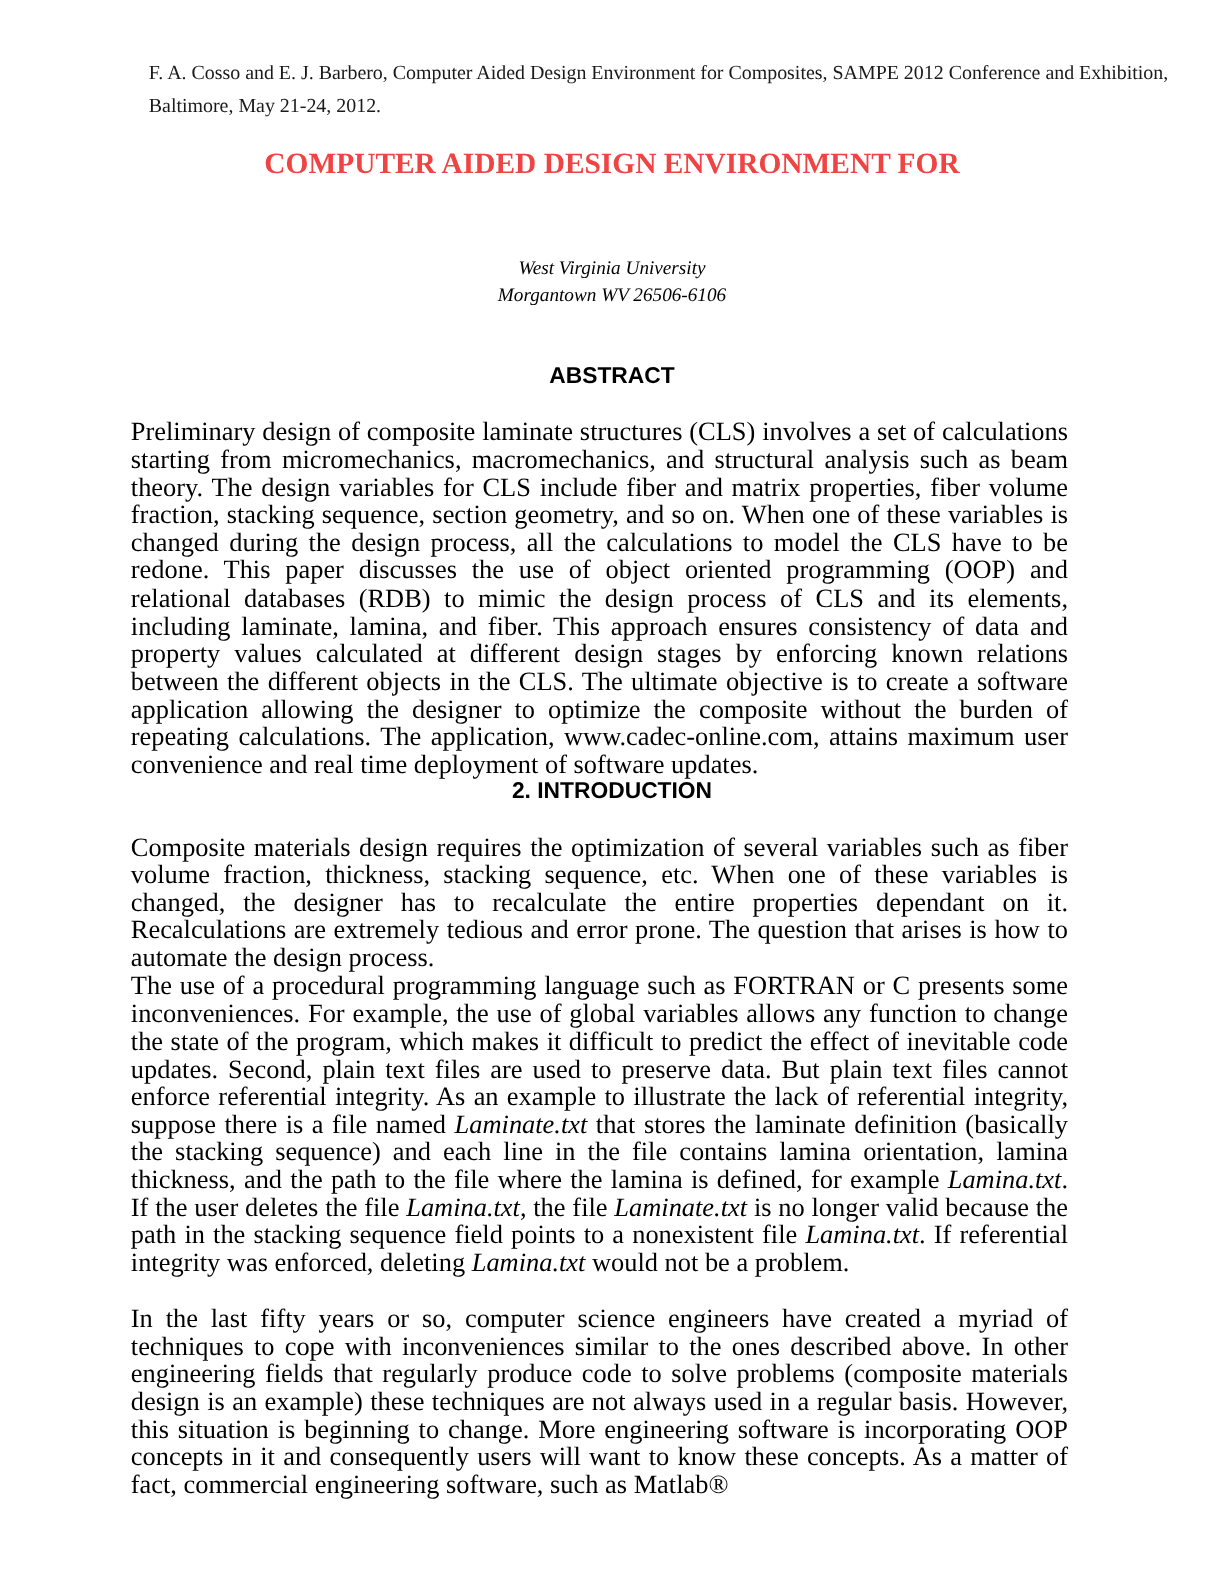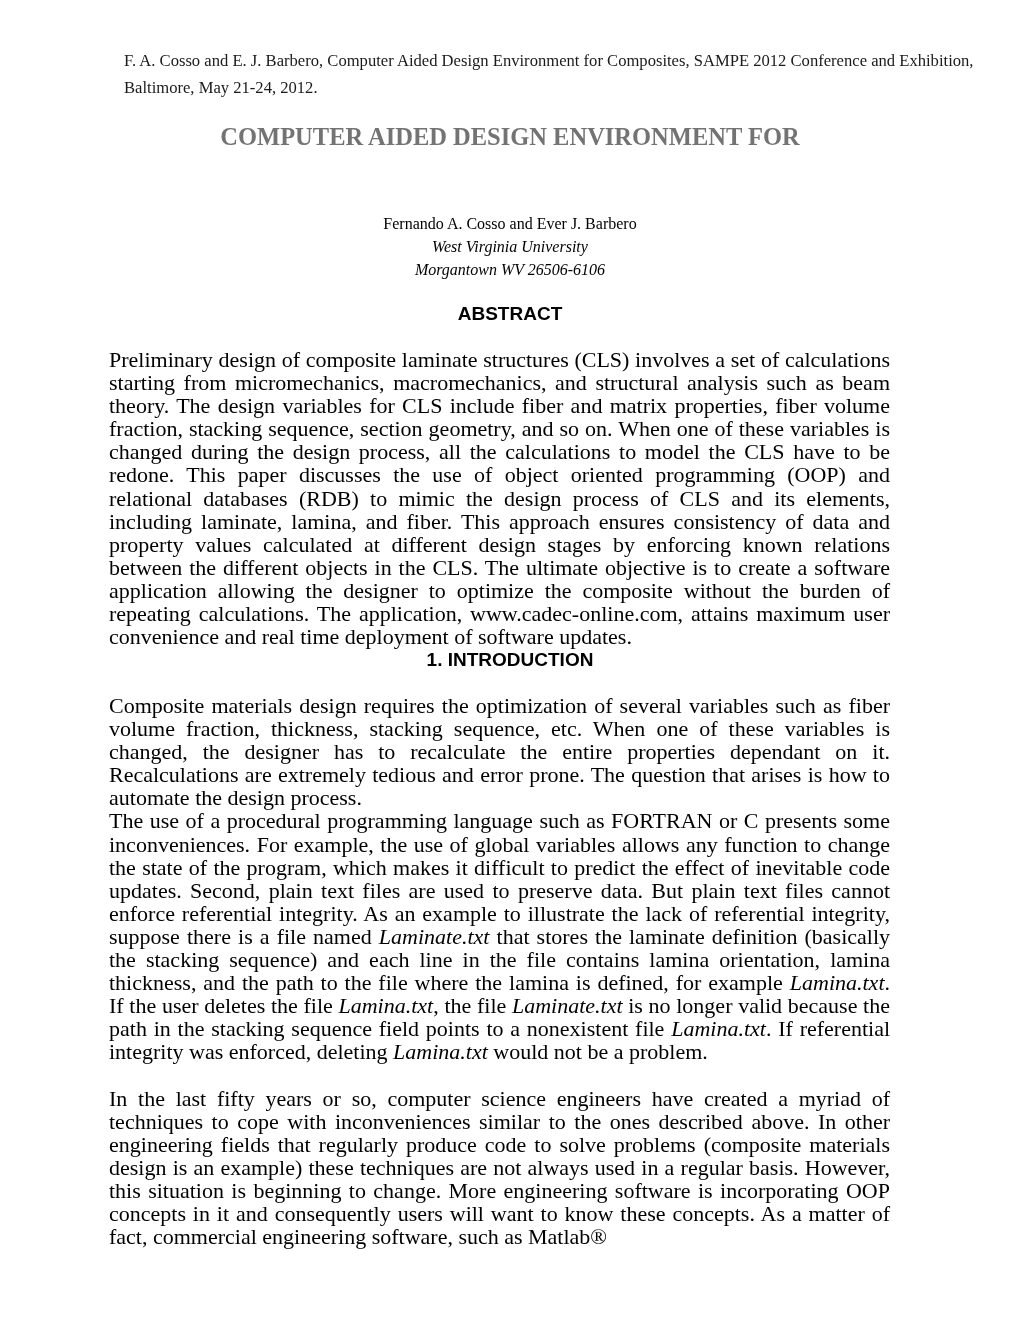--- a/index.html
+++ b/index.html
@@ -4,21 +4,21 @@
 <style>
   html, body { margin: 0; padding: 0; background: #ffffff; }
   body { width: 1020px; height: 1320px; position: relative; overflow: hidden; color: #000; }
   .header-note {
     position: absolute; left: 124px; top: 48px; width: 870px;
     font-family: Liberation Serif, serif;
     font-size: 16.6px; line-height: 26.5px; color: #1a1a1a; white-space: pre-wrap;
   }
   .title {
     position: absolute; left: 120px; top: 121px; width: 780px;
-    text-align: center; color: #737373;
+    text-align: center; color: #ef4444;
     font-family: "Liberation Serif", "DejaVu Serif", serif;
     font-weight: bold; font-size: 24.5px; line-height: 31px;
   }
   .authors {
     position: absolute; left: 120px; top: 212px; width: 780px; text-align: center;
     font-family: "Liberation Serif", "DejaVu Serif", serif; font-size: 16px; line-height: 23px;
   }
   .authors .aff { font-style: italic; }
   .heading {
     position: absolute; left: 120px; width: 780px; text-align: center;
@@ -34,29 +34,28 @@
 </head>
 <body>
 
 <div class="header-note">F. A. Cosso and E. J. Barbero, Computer Aided Design Environment for Composites, SAMPE 2012 Conference and Exhibition, Baltimore, May 21-24, 2012.</div>
 
 <div class="title">
   <div>COMPUTER AIDED DESIGN ENVIRONMENT FOR</div>
 </div>
 
 <div class="authors">
-  <div>Fernando A. Cosso and Ever J. Barbero</div>
   <div class="aff">West Virginia University</div>
   <div class="aff">Morgantown WV  26506-6106</div>
 </div>
 
 <div class="heading" style="top:303px;">ABSTRACT</div>
 
 <div class="para" style="top:348px;">Preliminary design of composite laminate structures (CLS) involves a set of calculations starting from micromechanics, macromechanics, and structural analysis such as beam theory.  The design variables for CLS include fiber and matrix properties, fiber volume fraction, stacking sequence, section geometry, and so on.  When one of these variables is changed during the design process, all the calculations to model the CLS have to be redone. This paper discusses the use of object oriented programming (OOP) and relational databases (RDB) to mimic the design process of CLS and its elements, including laminate, lamina, and fiber. This approach ensures consistency of data and property values calculated at different design stages by enforcing known relations between the different objects in the CLS.  The ultimate objective is to create a software application allowing the designer to optimize the composite without the burden of repeating calculations. The application, www.cadec-online.com, attains maximum user convenience and real time deployment of software updates.</div>
 
-<div class="heading" style="top:649px;">1.  INTRODUCTION</div>
+<div class="heading" style="top:649px;">2.  INTRODUCTION</div>
 
 <div class="para" style="top:694px;">
   <div>Composite materials design requires the optimization of several variables such as fiber volume fraction, thickness, stacking sequence, etc. When one of these variables is changed, the designer has to recalculate the entire properties dependant on it. Recalculations are extremely tedious and error prone. The question that arises is how to automate the design process.</div>
   <div><span>The use of a procedural programming language such as FORTRAN or C presents some inconveniences. For example, the use of global variables allows any function to change the state of the program, which makes it difficult to predict the effect of inevitable code updates. Second, plain text files are used to preserve data. But plain text files cannot enforce referential integrity. As an example to illustrate the lack of referential integrity, suppose there is a file named </span><span class="it">Laminate.txt</span><span> that stores the laminate definition (basically the stacking sequence) and each line in the file contains lamina orientation, lamina thickness, and the path to the file where the lamina is defined, for example </span><span class="it">Lamina.txt</span><span>. If the user deletes the file </span><span class="it">Lamina.txt</span><span>, the file </span><span class="it">Laminate.txt</span><span> is no longer valid because the path in the stacking sequence field points to a nonexistent file </span><span class="it">Lamina.txt</span><span>. If referential integrity was enforced, deleting </span><span class="it">Lamina.txt</span><span> would not be a problem.</span></div>
   <div style="height:23px;"></div>
   <div>In the last fifty years or so, computer science engineers have created a myriad of techniques to cope with inconveniences similar to the ones described above. In other engineering fields that regularly produce code to solve problems (composite materials design is an example) these techniques are not always used in a regular basis. However, this situation is beginning to change. More engineering software is incorporating OOP concepts in it and consequently users will want to know these concepts. As a matter of fact, commercial engineering software, such as Matlab®</div>
 </div>
 
 </body></html>

